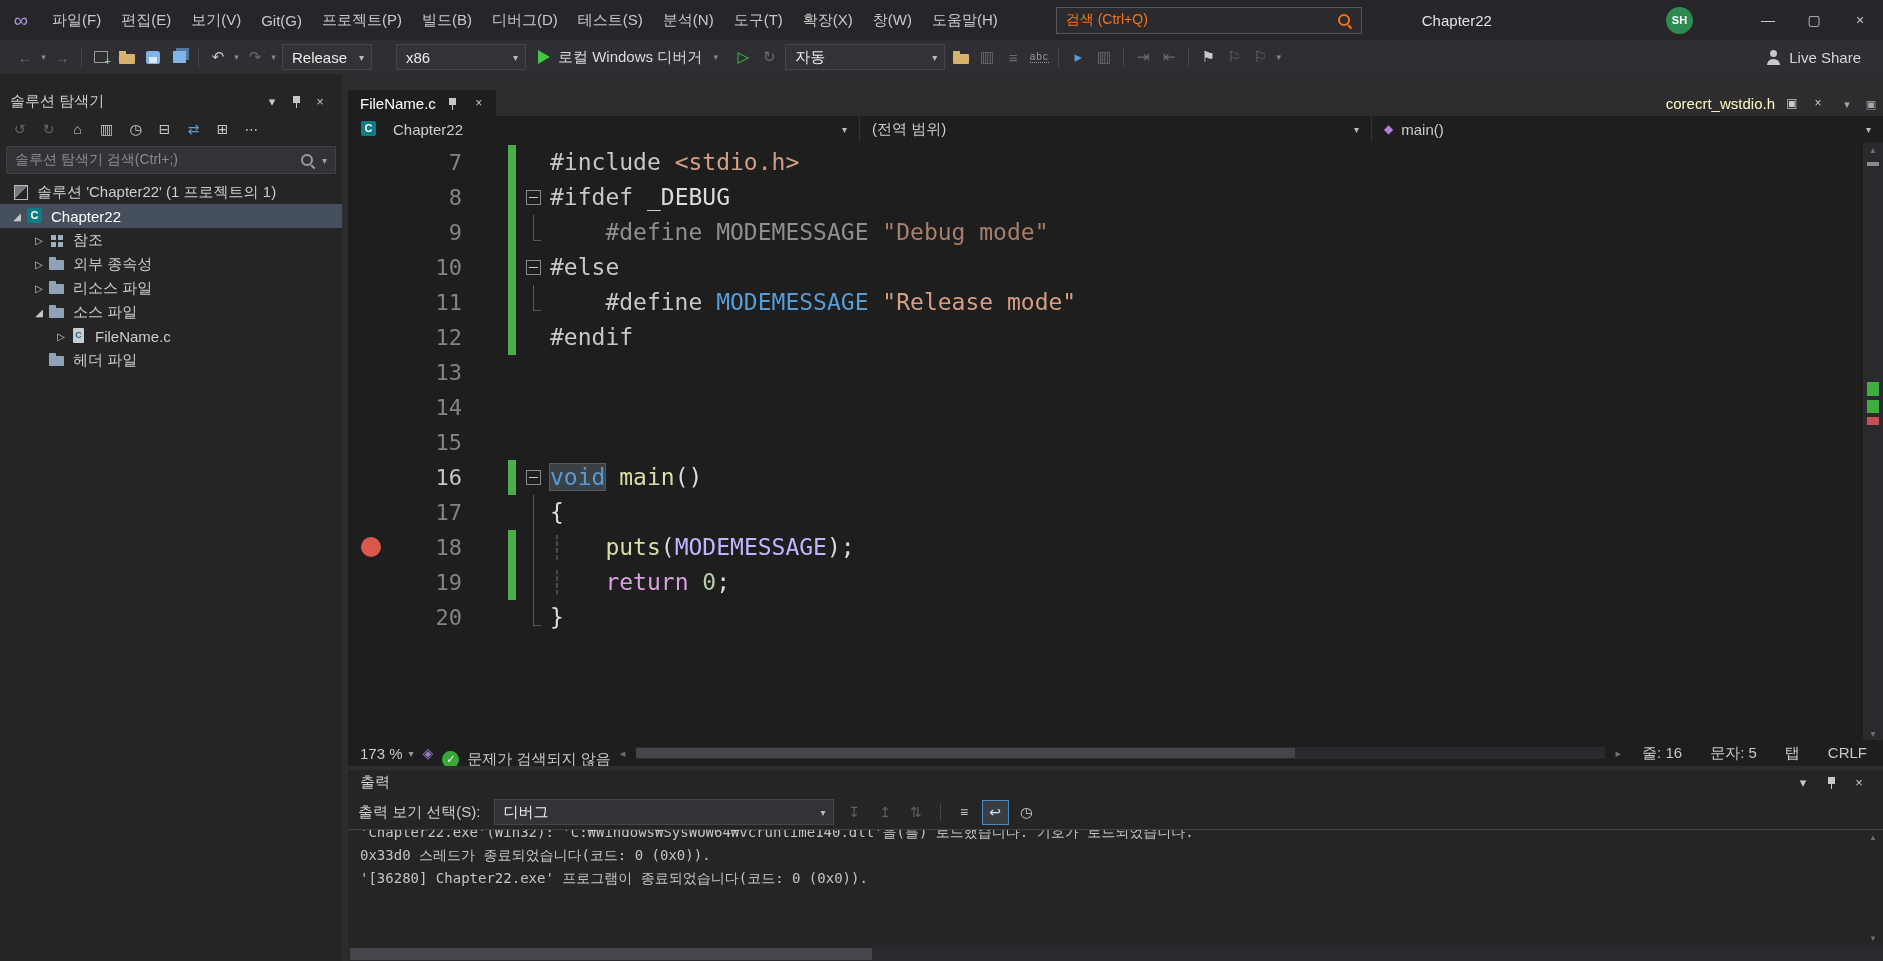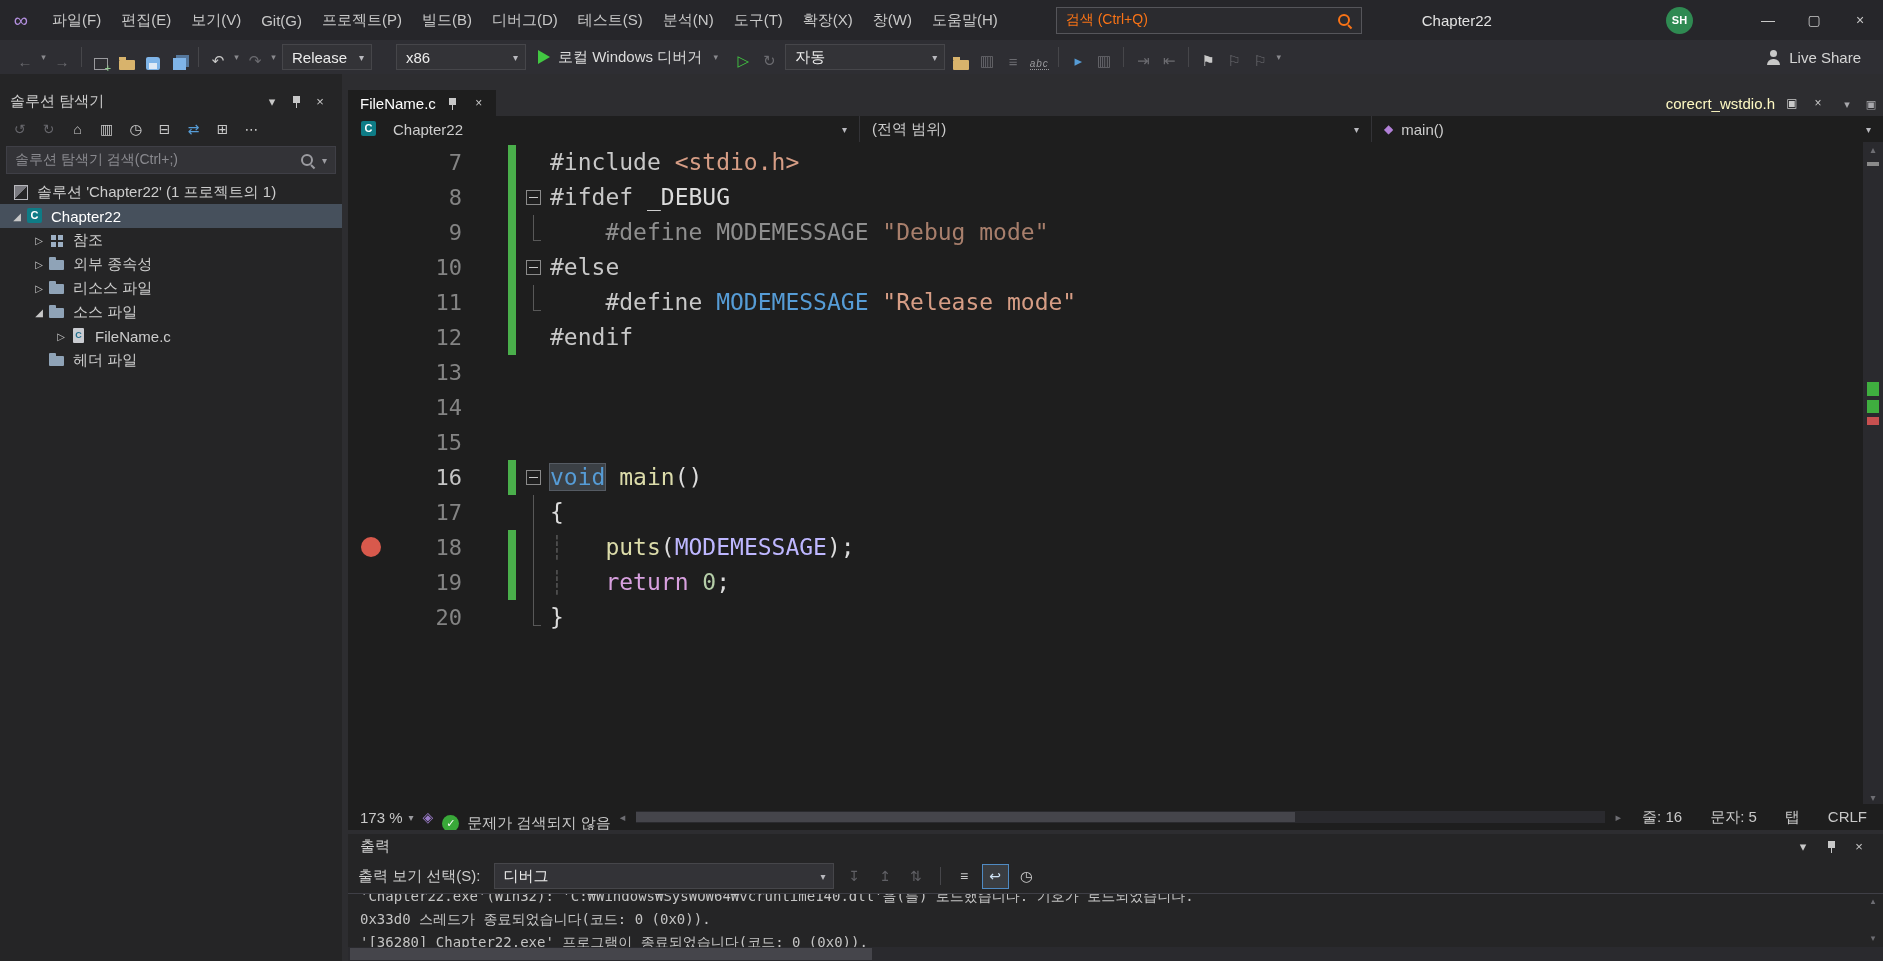--- a/index.html
+++ b/index.html
@@ -14,21 +14,21 @@
 .menubar{display:flex;height:100%;align-items:center;}
 .menu-item{padding:0 10px;font-size:15px;color:#c8c8c8;height:100%;display:flex;align-items:center;cursor:default;}
 .tsearch{width:306px;height:27px;margin-left:48px;background:#2b2b2f;border:1px solid #55555a;display:flex;align-items:center;justify-content:space-between;padding:0 9px;font-size:14px;color:#f97316;flex:none;}
 .wtitle{margin-left:60px;font-size:15px;color:#e2e2e2;white-space:nowrap;}
 .tright{margin-left:auto;display:flex;align-items:center;height:100%;}
 .avatar{width:27px;height:27px;border-radius:50%;background:#2f8a52;color:#fff;font-size:11px;font-weight:bold;display:flex;align-items:center;justify-content:center;margin-right:52px;}
 .wbtn{width:46px;height:100%;display:flex;align-items:center;justify-content:center;color:#c8c8c8;font-size:14px;}
 
 
 .toolbar{height:34px;background:#2e2e33;display:flex;align-items:center;padding:0 12px;flex:none;}
-.ticon{width:26px;height:26px;display:flex;align-items:flex-end;justify-content:center;font-size:15px;color:#c8c8c8;flex:none;font-style:italic;}
+.ticon{width:26px;height:26px;display:flex;align-items:center;justify-content:center;font-size:15px;color:#c8c8c8;flex:none;}
 .ticon.dim{color:#6b6b70;}
 .ticon.green{color:#42c742;}
 .tchev{width:11px;font-size:9px;color:#8a8a8e;display:flex;align-items:center;justify-content:center;}
 .tsep{width:1px;height:20px;background:#46464a;margin:0 6px;flex:none;}
 .combo{height:26px;background:#333337;border:1px solid #46464a;display:flex;align-items:center;padding:0 7px 0 9px;font-size:15px;color:#ececec;justify-content:space-between;margin:0 3px;flex:none;}
 .combo-chev{font-size:10px;color:#b9b9be;margin-left:10px;}
 .debugbtn{height:26px;display:flex;align-items:center;gap:8px;padding:0 9px;font-size:15px;color:#dcdcdc;flex:none;}
 .i-play{width:0;height:0;border-left:12px solid #42c742;border-top:7px solid transparent;border-bottom:7px solid transparent;}
 .i-save{width:14px;height:13px;background:#7fb4e8;position:relative;border-radius:2px 3px 2px 2px;}
 .i-save::after{content:"";position:absolute;left:3px;bottom:1px;width:8px;height:6px;background:#dfe9f5;}
@@ -127,21 +127,21 @@
 .zoomchev{font-size:10px;color:#9a9a9e;}
 .purpleic{color:#9a7bc8;font-size:14px;}
 .health{display:flex;align-items:center;gap:8px;margin-top:12px;}
 .i-check{width:17px;height:17px;border-radius:50%;background:#39a839;color:#fff;font-size:11px;display:flex;align-items:center;justify-content:center;font-weight:bold;}
 .harrow{color:#6e6e73;font-size:11px;}
 .hscroll{flex:1;height:12px;background:#2a2a2e;position:relative;margin:0 2px;}
 .hthumb{position:absolute;left:0;top:1px;bottom:1px;width:68%;background:#45454b;}
 .posinfo{display:flex;gap:28px;padding:0 16px 0 12px;color:#c8c8c8;white-space:nowrap;}
 
 
-.outputpanel{height:131px;flex:none;background:#252526;border-top:4px solid #2d2d30;display:flex;flex-direction:column;position:relative;}
+.outputpanel{height:195px;flex:none;background:#252526;border-top:4px solid #2d2d30;display:flex;flex-direction:column;position:relative;}
 .out-header{height:25px;display:flex;align-items:center;padding:0 12px;font-size:15px;color:#d0d0d0;flex:none;}
 .ohicons{margin-left:auto;display:flex;gap:4px;}
 .out-toolbar{height:34px;display:flex;align-items:center;padding:0 10px;gap:4px;flex:none;}
 .out-label{font-size:15px;color:#cccccc;margin-right:6px;white-space:nowrap;}
 .outcombo{width:340px;}
 .oic{width:27px;height:25px;display:flex;align-items:center;justify-content:center;font-size:14px;color:#c8c8c8;}
 .oic.dim{color:#606065;}
 .oic.selected{border:1px solid #4f8ac2;background:#3a3d41;color:#cfe3f5;}
 .osep{width:1px;height:18px;background:#46464a;margin:0 6px;}
 .out-text{flex:1;overflow:hidden;font-family:"DejaVu Sans Mono","Liberation Mono",monospace;font-size:14px;color:#c4c4c4;padding:0 20px 0 12px;border-top:1px solid #3f3f46;}

